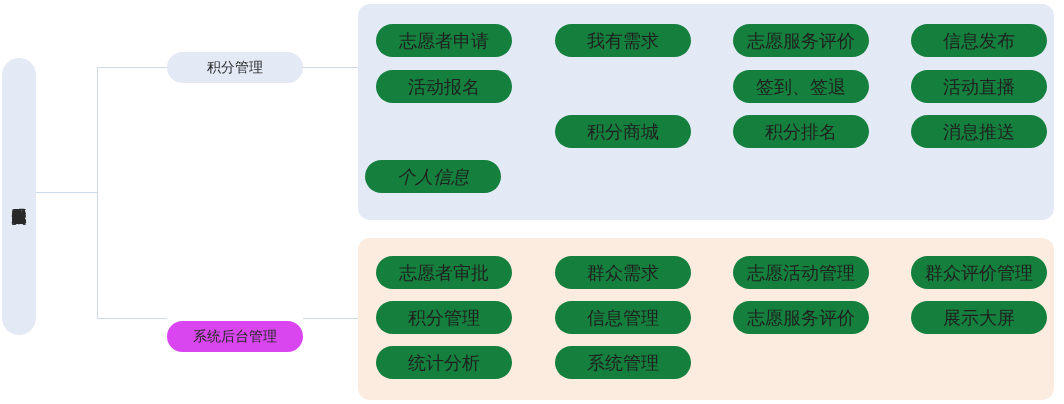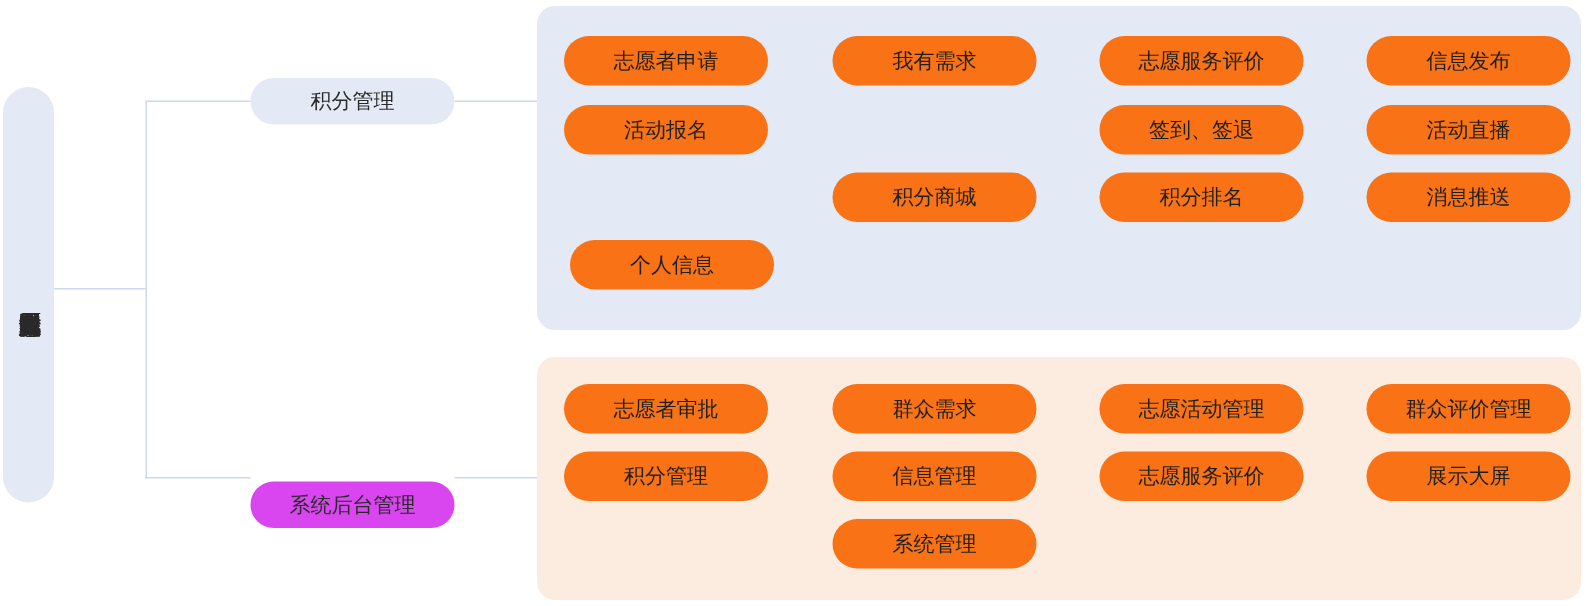--- a/index.html
+++ b/index.html
@@ -89,26 +89,26 @@
     top: 238px;
     height: 162px;
     background: #fcece0;
   }
 
   
   .pill {
     position: absolute;
     width: 136px;
     height: 33px;
-    background: #f97316;
+    background: #15803d;
     border-radius: 17px;
     display: flex;
     align-items: center;
     justify-content: center;
-    font-size: 14px;
+    font-size: 18px;
     color: #1f1f1f;
     white-space: nowrap;
   }
 </style>
 </head>
 <body>
 
 <div id="canvas">
 
   <div class="root-node">
@@ -134,33 +134,34 @@
   <div class="pill" style="left:911px; top:24px;">信息发布</div>
 
   <div class="pill" style="left:376px; top:70px;">活动报名</div>
   <div class="pill" style="left:733px; top:70px;">签到、签退</div>
   <div class="pill" style="left:911px; top:70px;">活动直播</div>
 
   <div class="pill" style="left:555px; top:115px;">积分商城</div>
   <div class="pill" style="left:733px; top:115px;">积分排名</div>
   <div class="pill" style="left:911px; top:115px;">消息推送</div>
 
-  <div class="pill" style="left:380px; top:160px;">个人信息</div>
+  <div class="pill" style="left:365px; top:160px;font-style:italic;">个人信息</div>
 
   <div class="panel panel-orange"></div>
 
   <div class="l2-node l2-orange">
     <span>系统后台管理</span>
   </div>
 
   <div class="pill" style="left:376px; top:256px;">志愿者审批</div>
   <div class="pill" style="left:555px; top:256px;">群众需求</div>
   <div class="pill" style="left:733px; top:256px;">志愿活动管理</div>
   <div class="pill" style="left:911px; top:256px;text-align:right;">群众评价管理</div>
 
   <div class="pill" style="left:376px; top:301px;">积分管理</div>
   <div class="pill" style="left:555px; top:301px;">信息管理</div>
   <div class="pill" style="left:733px; top:301px;">志愿服务评价</div>
   <div class="pill" style="left:911px; top:301px;">展示大屏</div>
 
+  <div class="pill" style="left:376px; top:346px;">统计分析</div>
   <div class="pill" style="left:555px; top:346px;">系统管理</div>
 
 </div>
 
 </body></html>

